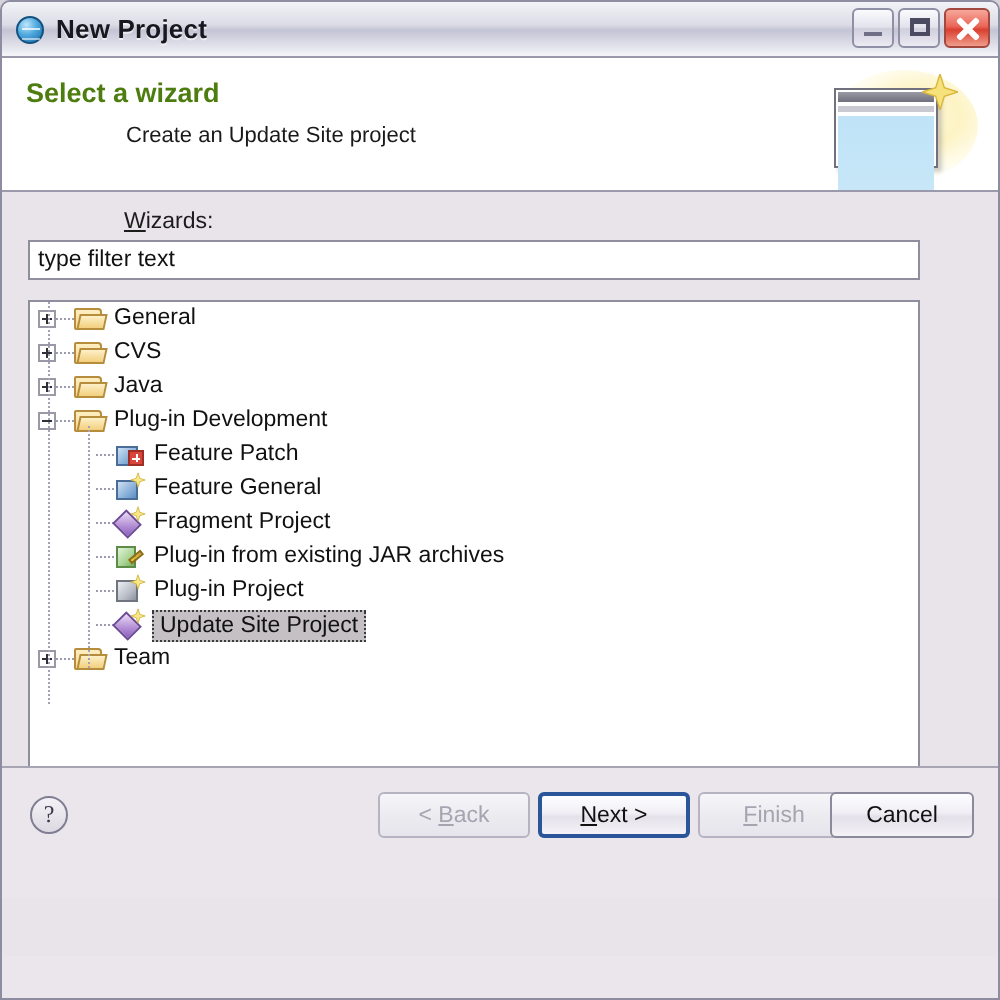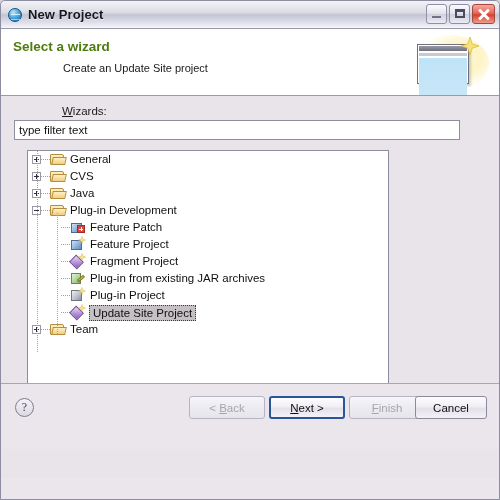--- a/index.html
+++ b/index.html
@@ -108,21 +108,21 @@
   }
   .wiz-label u{text-decoration:underline;}
   .filter{
     position:absolute;left:13px;top:24px;width:446px;height:20px;
     box-sizing:border-box;
     border:1px solid #8e8e9e;background:#fff;
     font-family:inherit;font-size:11.5px;color:#111;
     padding:0 4px;line-height:18px;
   }
   .treebox{
-    position:absolute;left:26px;top:54px;width:362px;height:240px;
+    position:absolute;left:13px;top:54px;width:446px;height:240px;
     box-sizing:border-box;
     border:1px solid #8e8e9e;background:#fff;
     overflow:hidden;
   }
   .row{position:relative;height:17px;display:flex;align-items:center;white-space:nowrap;}
   .row .lbl{font-size:11.5px;color:#111;line-height:17px;}
   .twisty{
     position:relative;width:9px;height:9px;flex:0 0 auto;
     border:1px solid #9a9aa6;background:#fff;box-sizing:border-box;
   }
@@ -315,21 +315,21 @@
           </div>
           <div class="row " style="padding-left:24px">
             <span style="width:9px;flex:0 0 auto;"></span>
             <span class="dots"></span>
             <span class="icn">
               <span class="blu"></span>
               <svg class="sprk" viewBox="0 0 20 20">
                 <path d="M10 1 L12.2 7.8 L19 10 L12.2 12.2 L10 19 L7.8 12.2 L1 10 L7.8 7.8 Z" fill="#f7e98a" stroke="#cfae34" stroke-width="1"></path>
               </svg>
             </span>
-            <span class="lbl">Feature Project</span>
+            <span class="lbl">Feature General</span>
           </div>
           <div class="row " style="padding-left:24px">
             <span style="width:9px;flex:0 0 auto;"></span>
             <span class="dots"></span>
             <span class="icn">
               <span class="pur"></span>
               <svg class="sprk" viewBox="0 0 20 20">
                 <path d="M10 1 L12.2 7.8 L19 10 L12.2 12.2 L10 19 L7.8 12.2 L1 10 L7.8 7.8 Z" fill="#f7e98a" stroke="#cfae34" stroke-width="1"></path>
               </svg>
             </span>

